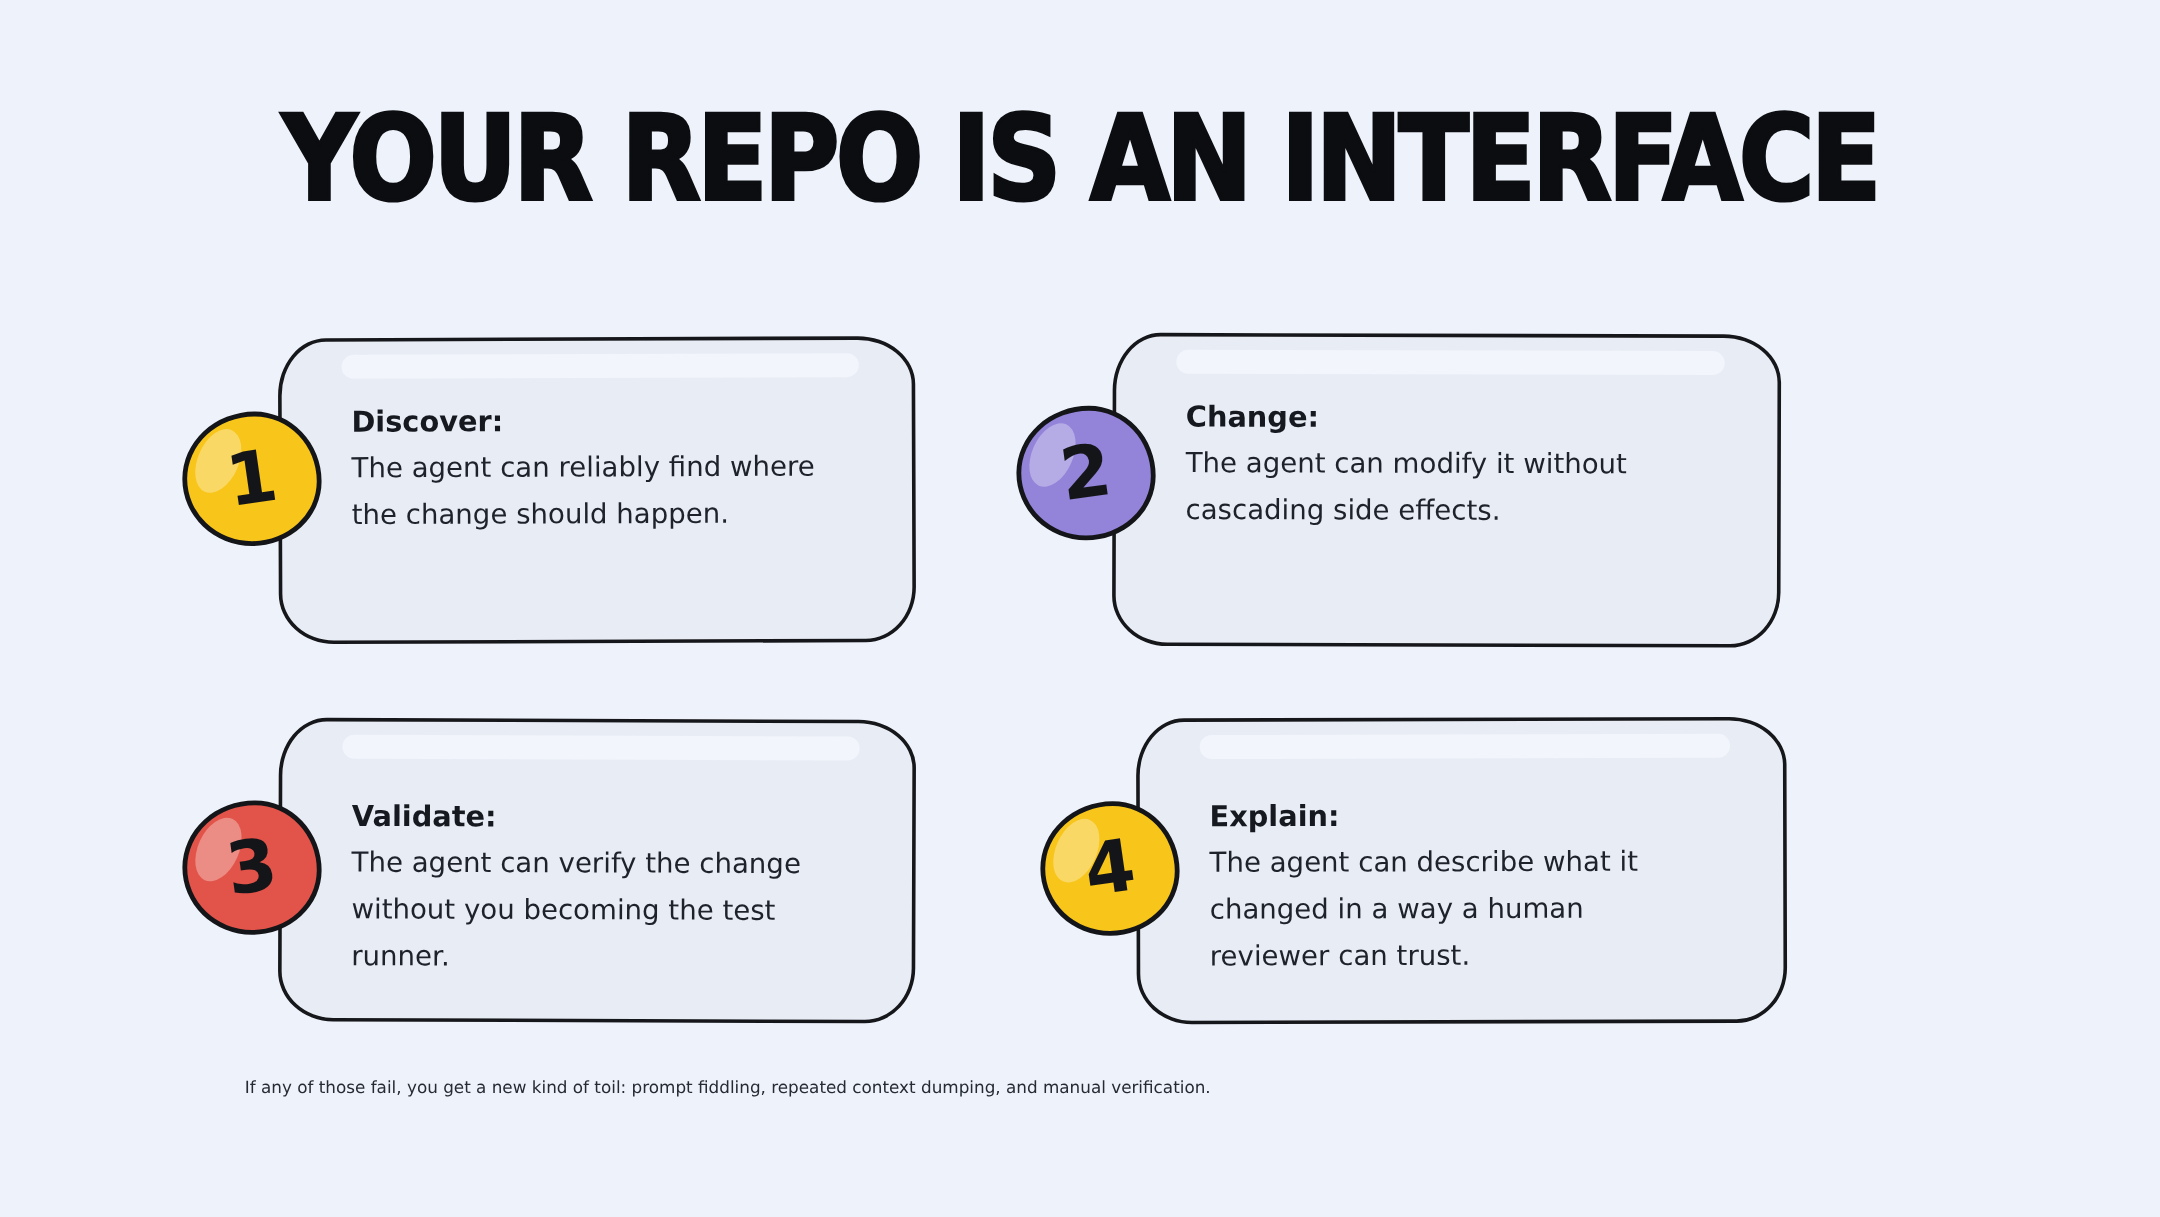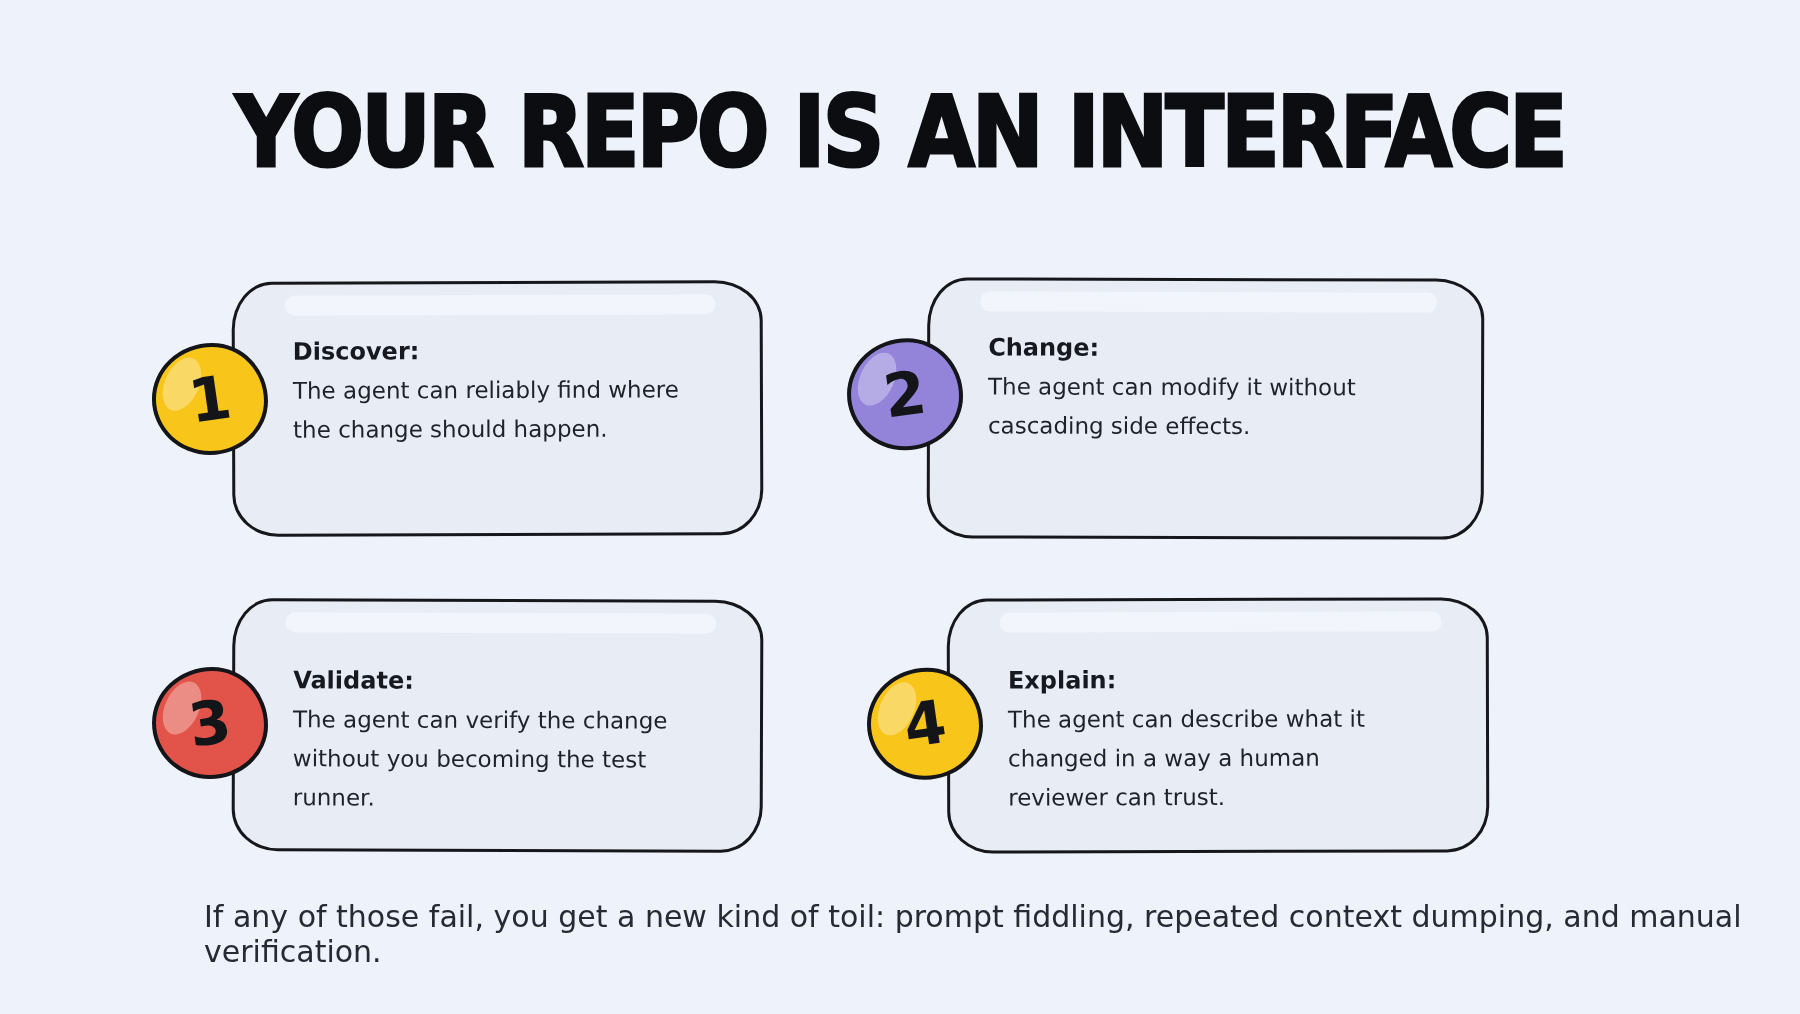--- a/index.html
+++ b/index.html
@@ -117,21 +117,21 @@
     color: #1d222b;
   }
   .card-line:empty { display: none; }
 
   
   .footer {
     position: absolute;
     left: 204px;
     top: 899px;
     margin: 0;
-    font-size: 30px;
+    font-size: 14px;
     color: #262b33;
   }
 </style>
 </head>
 <body>
 
 <div class="canvas">
 
   <h1 class="title">YOUR REPO IS AN INTERFACE</h1>
 

